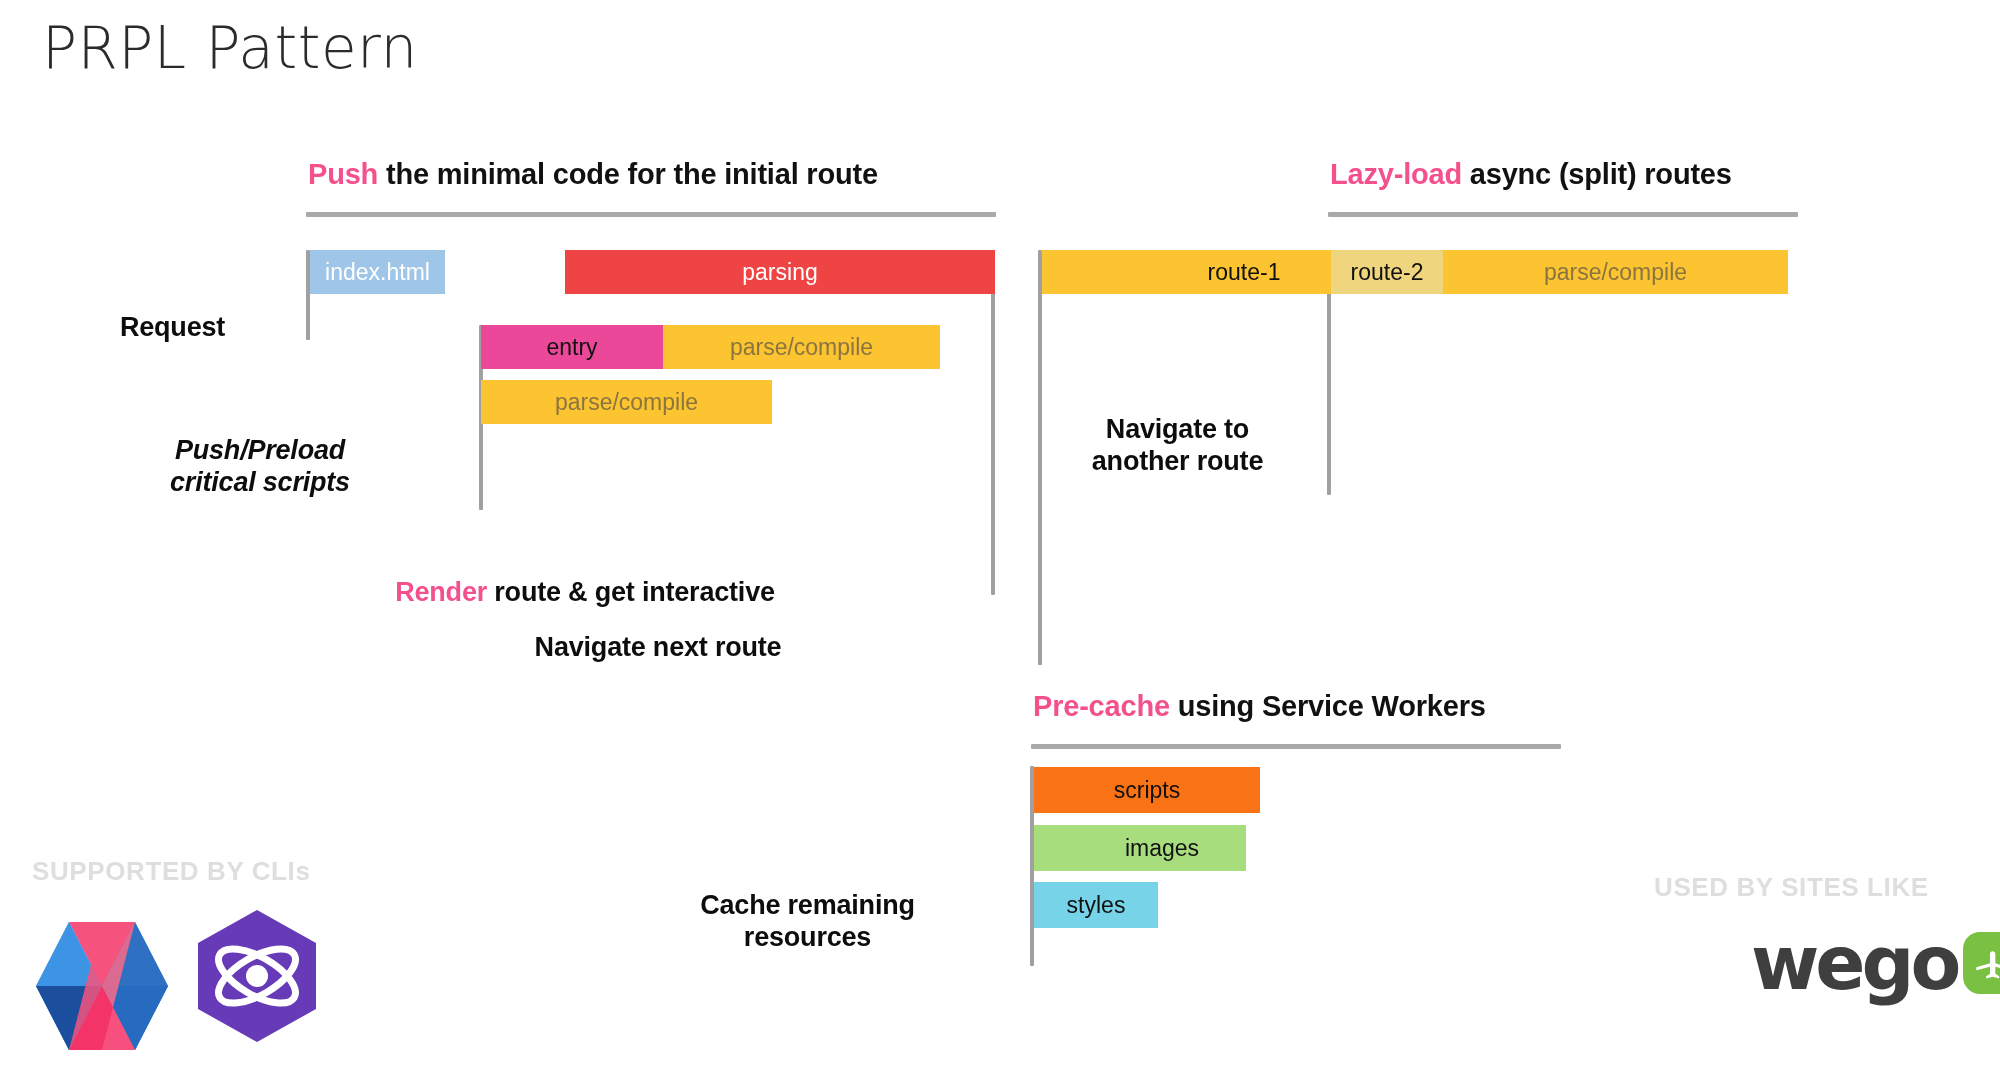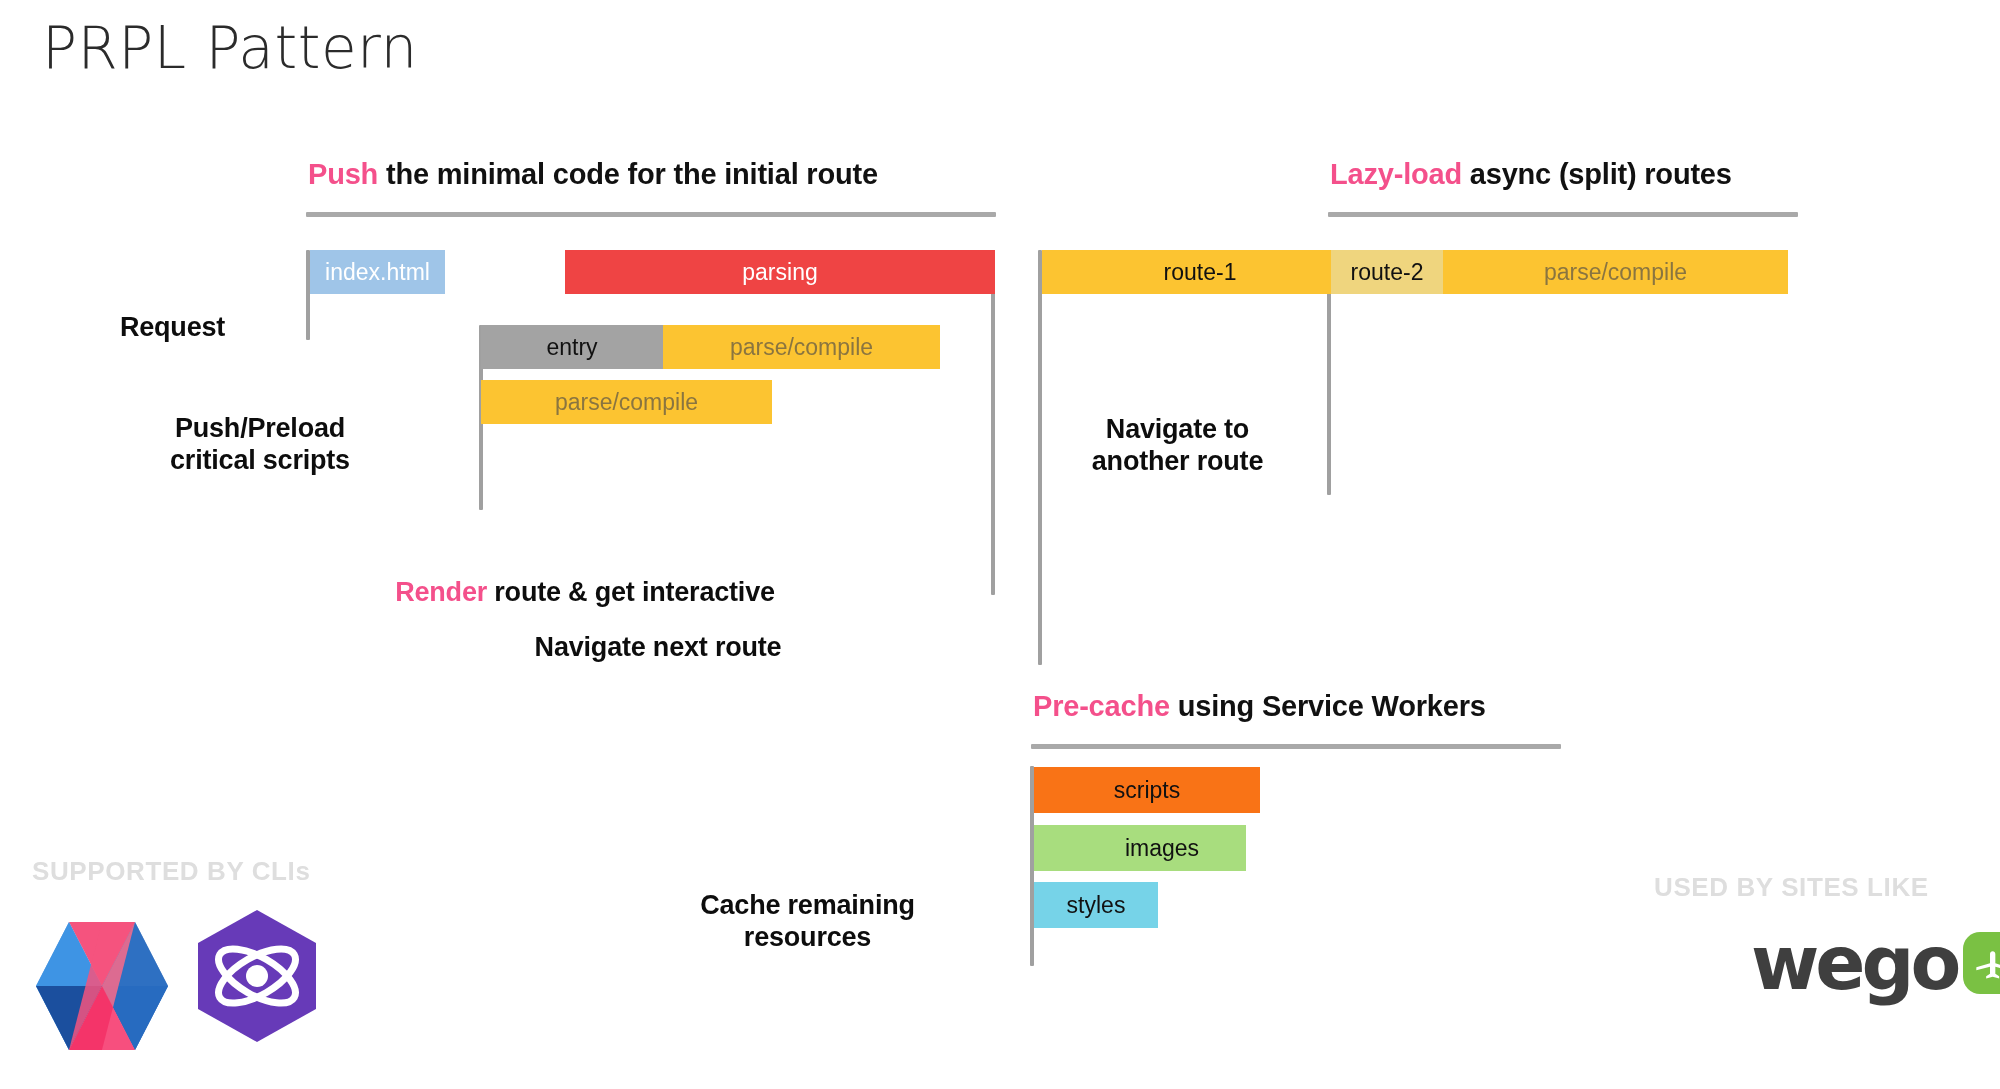--- a/index.html
+++ b/index.html
@@ -139,48 +139,48 @@
 
 <div class="bar" style="left:310px; top:250px;">
   <div class="seg" style="width:135px; background:#9fc5e8; color:#ffffff;">index.html</div>
 </div>
 
 <div class="bar" style="left:565px; top:250px;">
   <div class="seg" style="width:430px; background:#ef4444; color:#ffffff;">parsing</div>
 </div>
 
 <div class="bar" style="left:481px; top:325px;">
-  <div class="seg" style="width:182px; background:#a3a3a3; color:#111111;">entry</div>
+  <div class="seg" style="width:182px; background:#ec4899; color:#111111;">entry</div>
   <div class="seg" style="width:277px; background:#fcc431; color:#8a7540;">parse/compile</div>
 </div>
 
 <div class="bar" style="left:481px; top:380px;">
   <div class="seg" style="width:291px; background:#fcc431; color:#8a7540;">parse/compile</div>
 </div>
 
 <div class="row-label" style="left:60px; top:312px; width:225px;">Request</div>
 
-<div class="row-label" style="left:60px; top:413px; width:400px;">Push/Preload
+<div class="row-label" style="left:60px; top:435px; width:400px;font-style:italic;">Push/Preload
 critical scripts</div>
 
 <div class="row-label" style="left:200px; top:545px; width:770px;">
   <span class="kw">Render</span><span> route &amp; get interactive</span>
 </div>
 
 <div class="row-label" style="left:300px; top:632px; width:716px;">Navigate next route</div>
 
 <div class="section-heading" style="left:1330px; top:158px;">
   <span class="kw">Lazy-load</span><span> async (split) routes</span>
 </div>
 <div class="rule" style="left:1328px; top:212px; width:470px;"></div>
 
 <div class="vline" style="left:1327px; top:250px; height:245px;"></div>
 
 <div class="bar" style="left:1042px; top:250px;">
-  <div class="seg" style="width:316px; background:#fcc431; color:#111111;">route-1</div>
+  <div class="seg" style="width:316px; background:#fcc431; color:#111111;padding-left:44px;">route-1</div>
 </div>
 
 <div class="bar" style="left:1331px; top:250px;">
   <div class="seg" style="width:112px; background:#efd57e; color:#111111;">route-2</div>
   <div class="seg" style="width:345px; background:#fcc431; color:#8a7540;">parse/compile</div>
 </div>
 
 <div class="row-label" style="left:1040px; top:414px; width:275px;">Navigate to
 another route</div>
 

